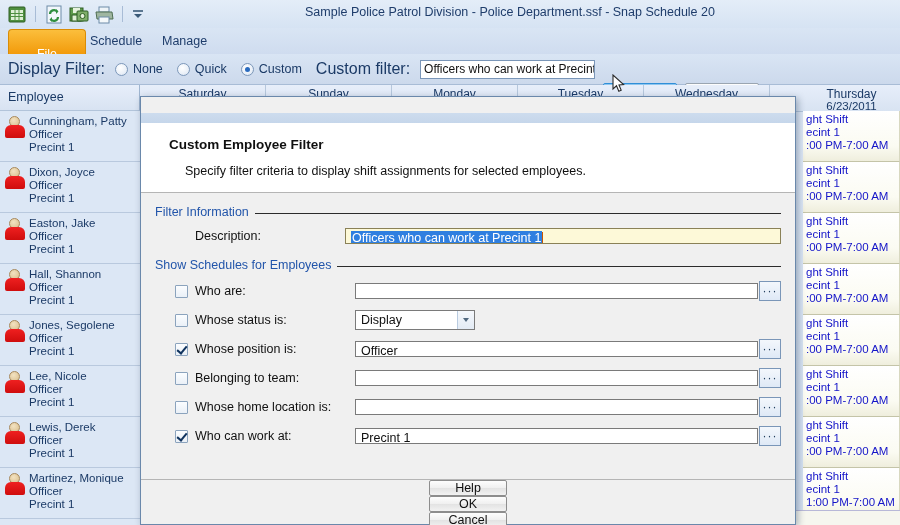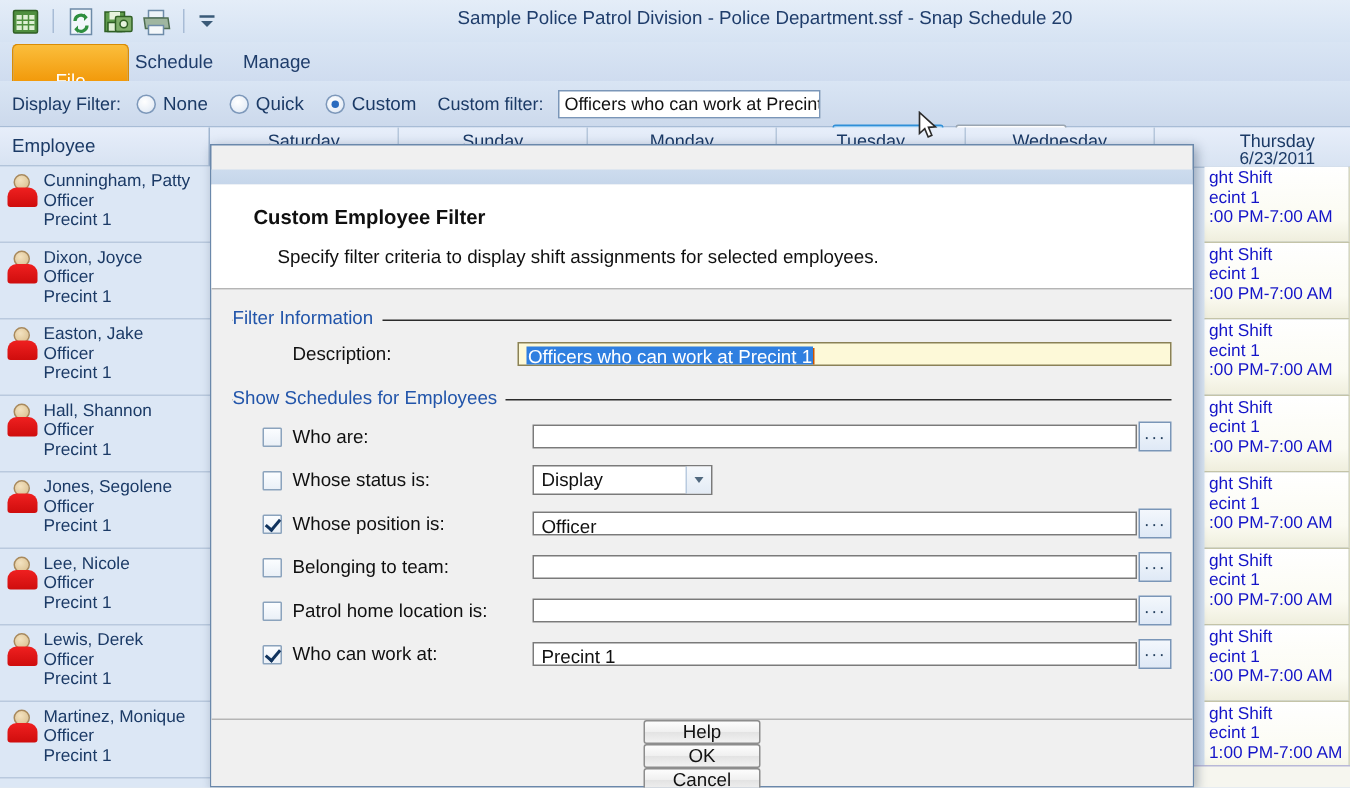--- a/index.html
+++ b/index.html
@@ -31,21 +31,21 @@
        background:linear-gradient(180deg,#fbbe3c 0%,#f29a0b 100%);
        border-radius:4px 4px 0 0;border:1px solid #d98c06;border-bottom:none;
        box-sizing:border-box;}
   .tab.t2{left:74px;}
   .tab.t3{left:146px;}
 
   
   .filterbar{position:absolute;left:0;top:54px;width:900px;height:30px;
        background:linear-gradient(180deg,#d9e5f4 0%,#ccd9ec 100%);
        border-bottom:1px solid #a8bcd6;display:flex;align-items:center;padding-left:8px;}
-  .fb-label{font-size:12px;color:#1b3a66;margin-right:10px;}
+  .fb-label{font-size:16px;color:#1b3a66;margin-right:10px;}
   .radio{display:flex;align-items:center;margin-right:14px;font-size:12.5px;color:#1b3a66;}
   .radio .dot{width:13px;height:13px;border-radius:50%;margin-right:5px;
        background:radial-gradient(circle at 40% 35%,#ffffff 0%,#eaf0f8 60%,#d3dfee 100%);
        border:1px solid #7d98ba;box-sizing:border-box;position:relative;}
   .radio.sel .dot:after{content:"";position:absolute;left:3px;top:3px;width:5px;height:5px;
        border-radius:50%;background:#2a6bbf;}
   .combo{width:175px;height:19px;background:#fff;border:1px solid #7a96b8;
        display:flex;align-items:center;font-size:12px;color:#111;
        padding-left:3px;box-sizing:border-box;overflow:hidden;white-space:nowrap;
        margin-right:8px;}
@@ -491,21 +491,21 @@
               <span class="ell">···</span>
             </div>
             <div class="frow">
               <span class="cb"></span>
               <span class="flabel">Belonging to team:</span>
               <span class="txtin"></span>
               <span class="ell">···</span>
             </div>
             <div class="frow">
               <span class="cb"></span>
-              <span class="flabel">Patrol home location is:</span>
+              <span class="flabel">Whose home location is:</span>
               <span class="txtin"></span>
               <span class="ell">···</span>
             </div>
             <div class="frow">
               <span class="cb on"></span>
               <span class="flabel">Who can work at:</span>
               <span class="txtin">Precint 1</span>
               <span class="ell">···</span>
             </div>
           </div>

